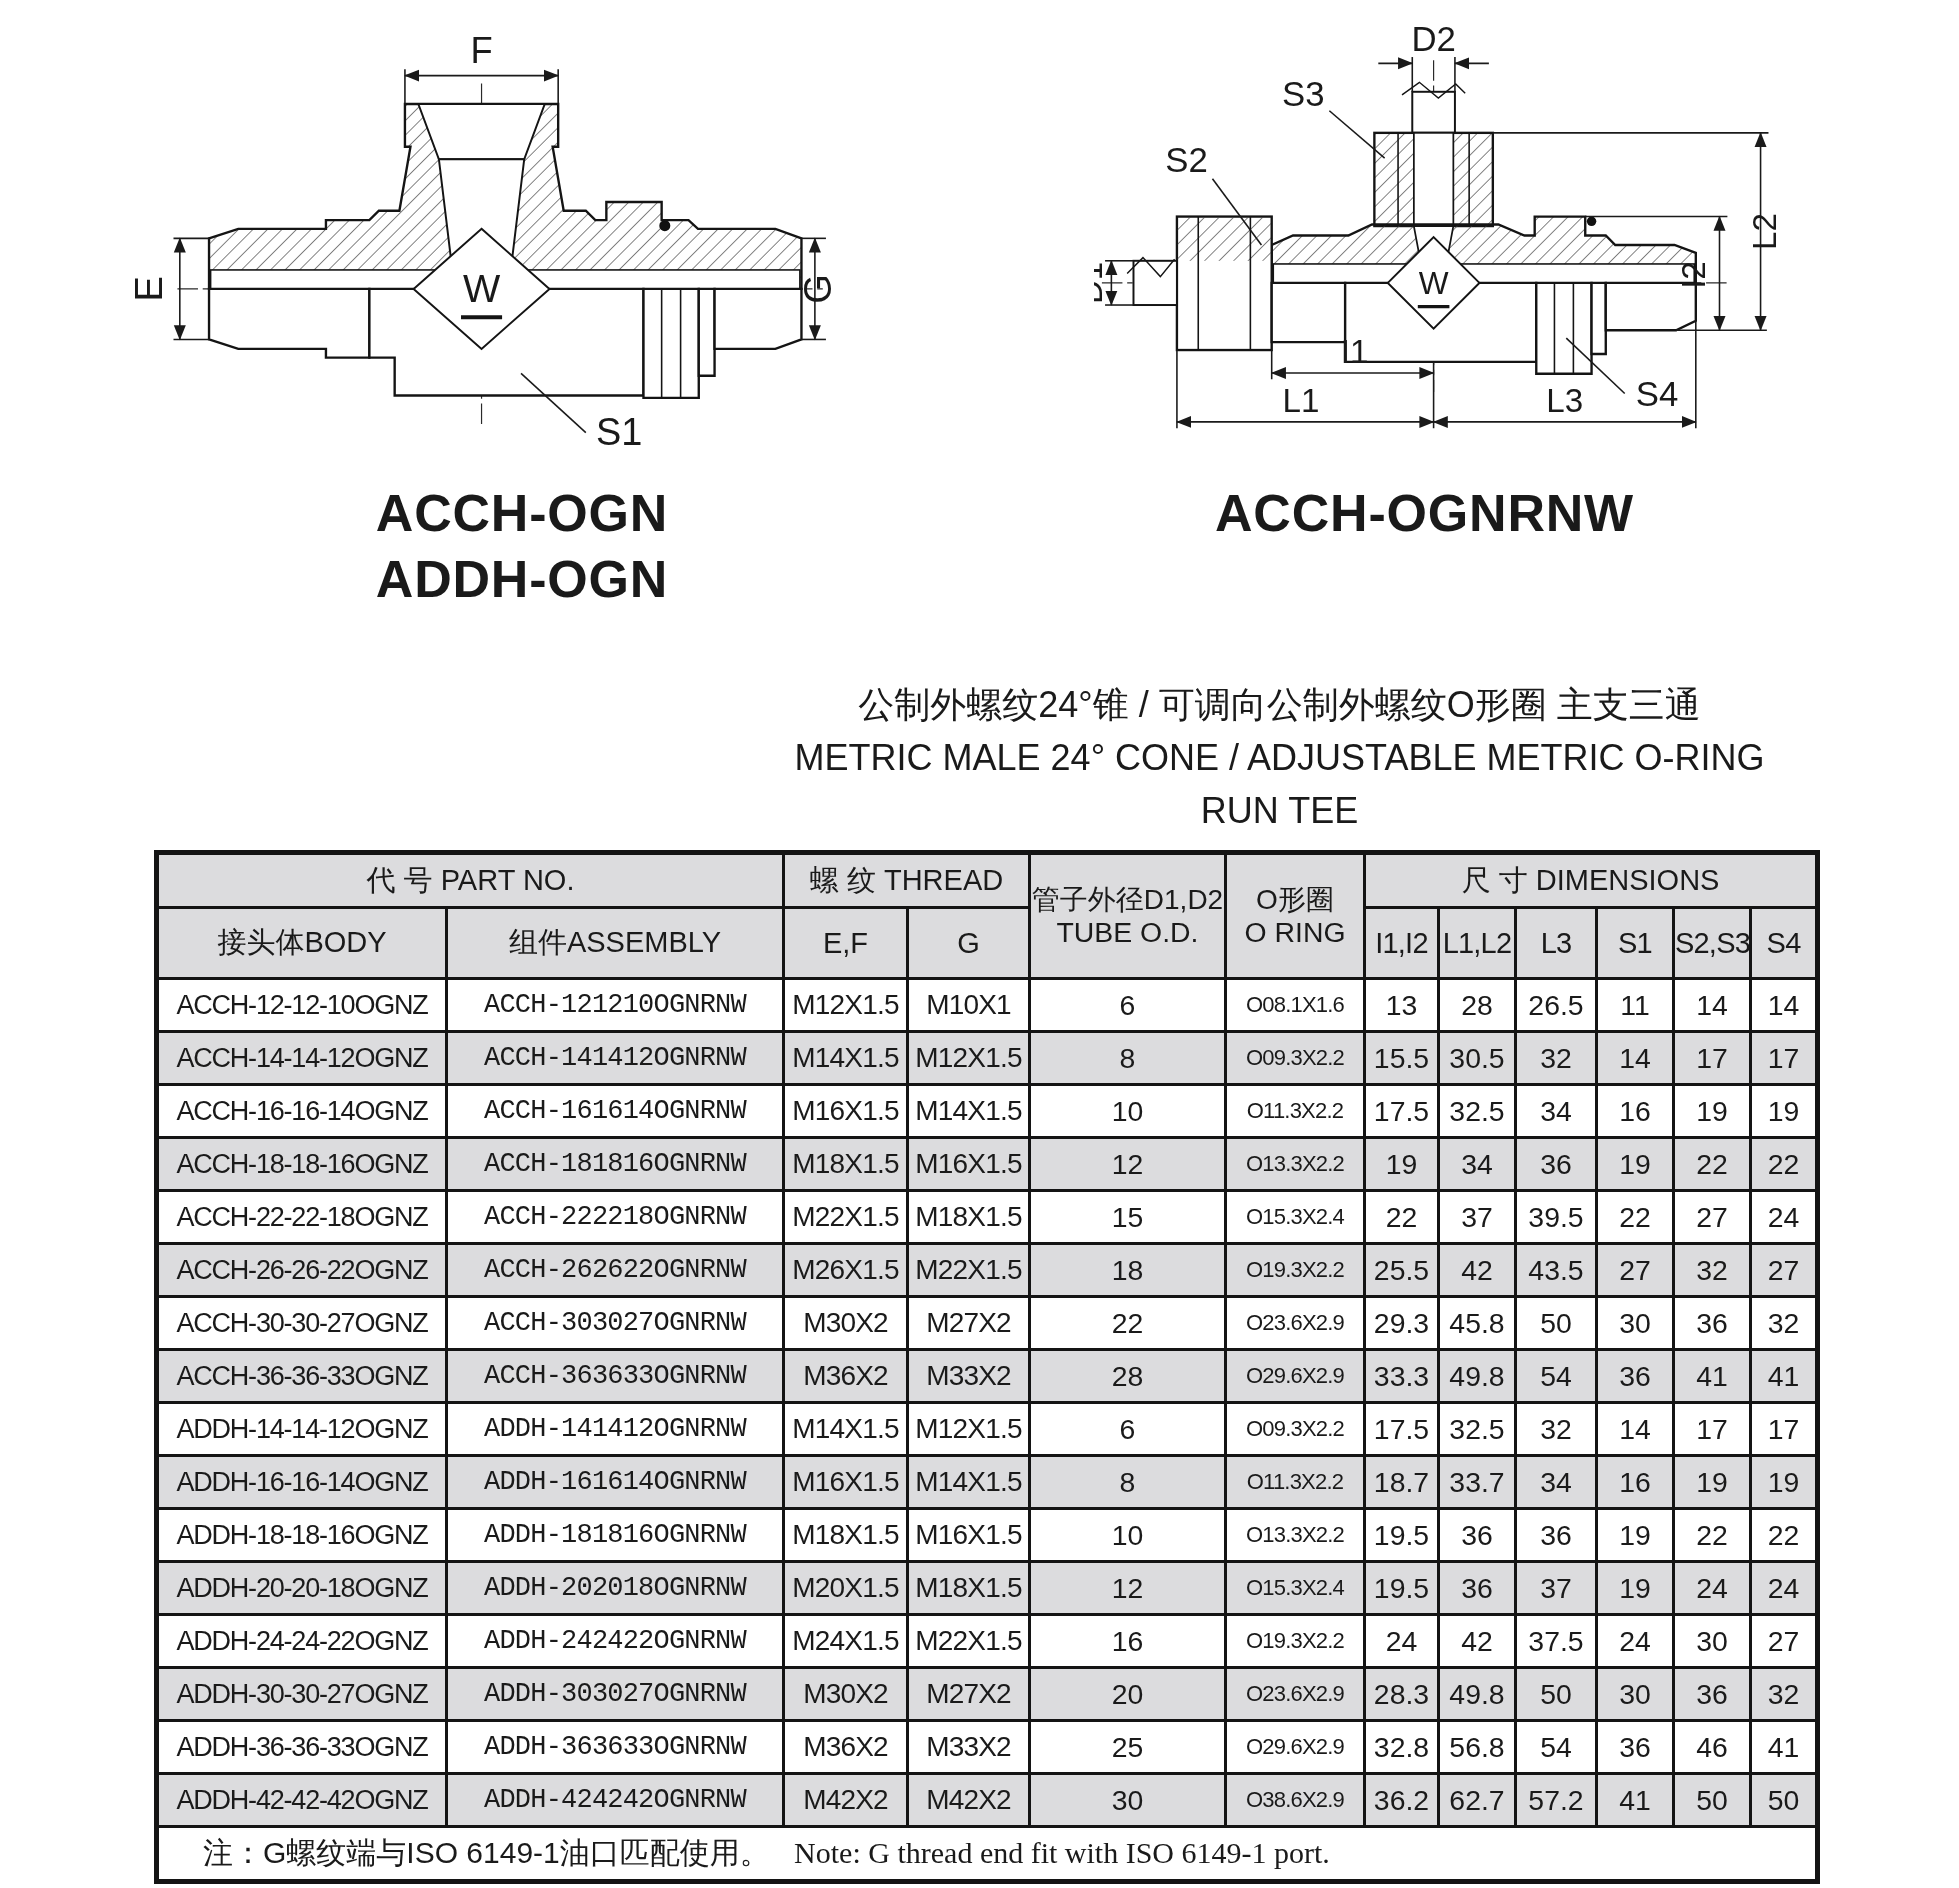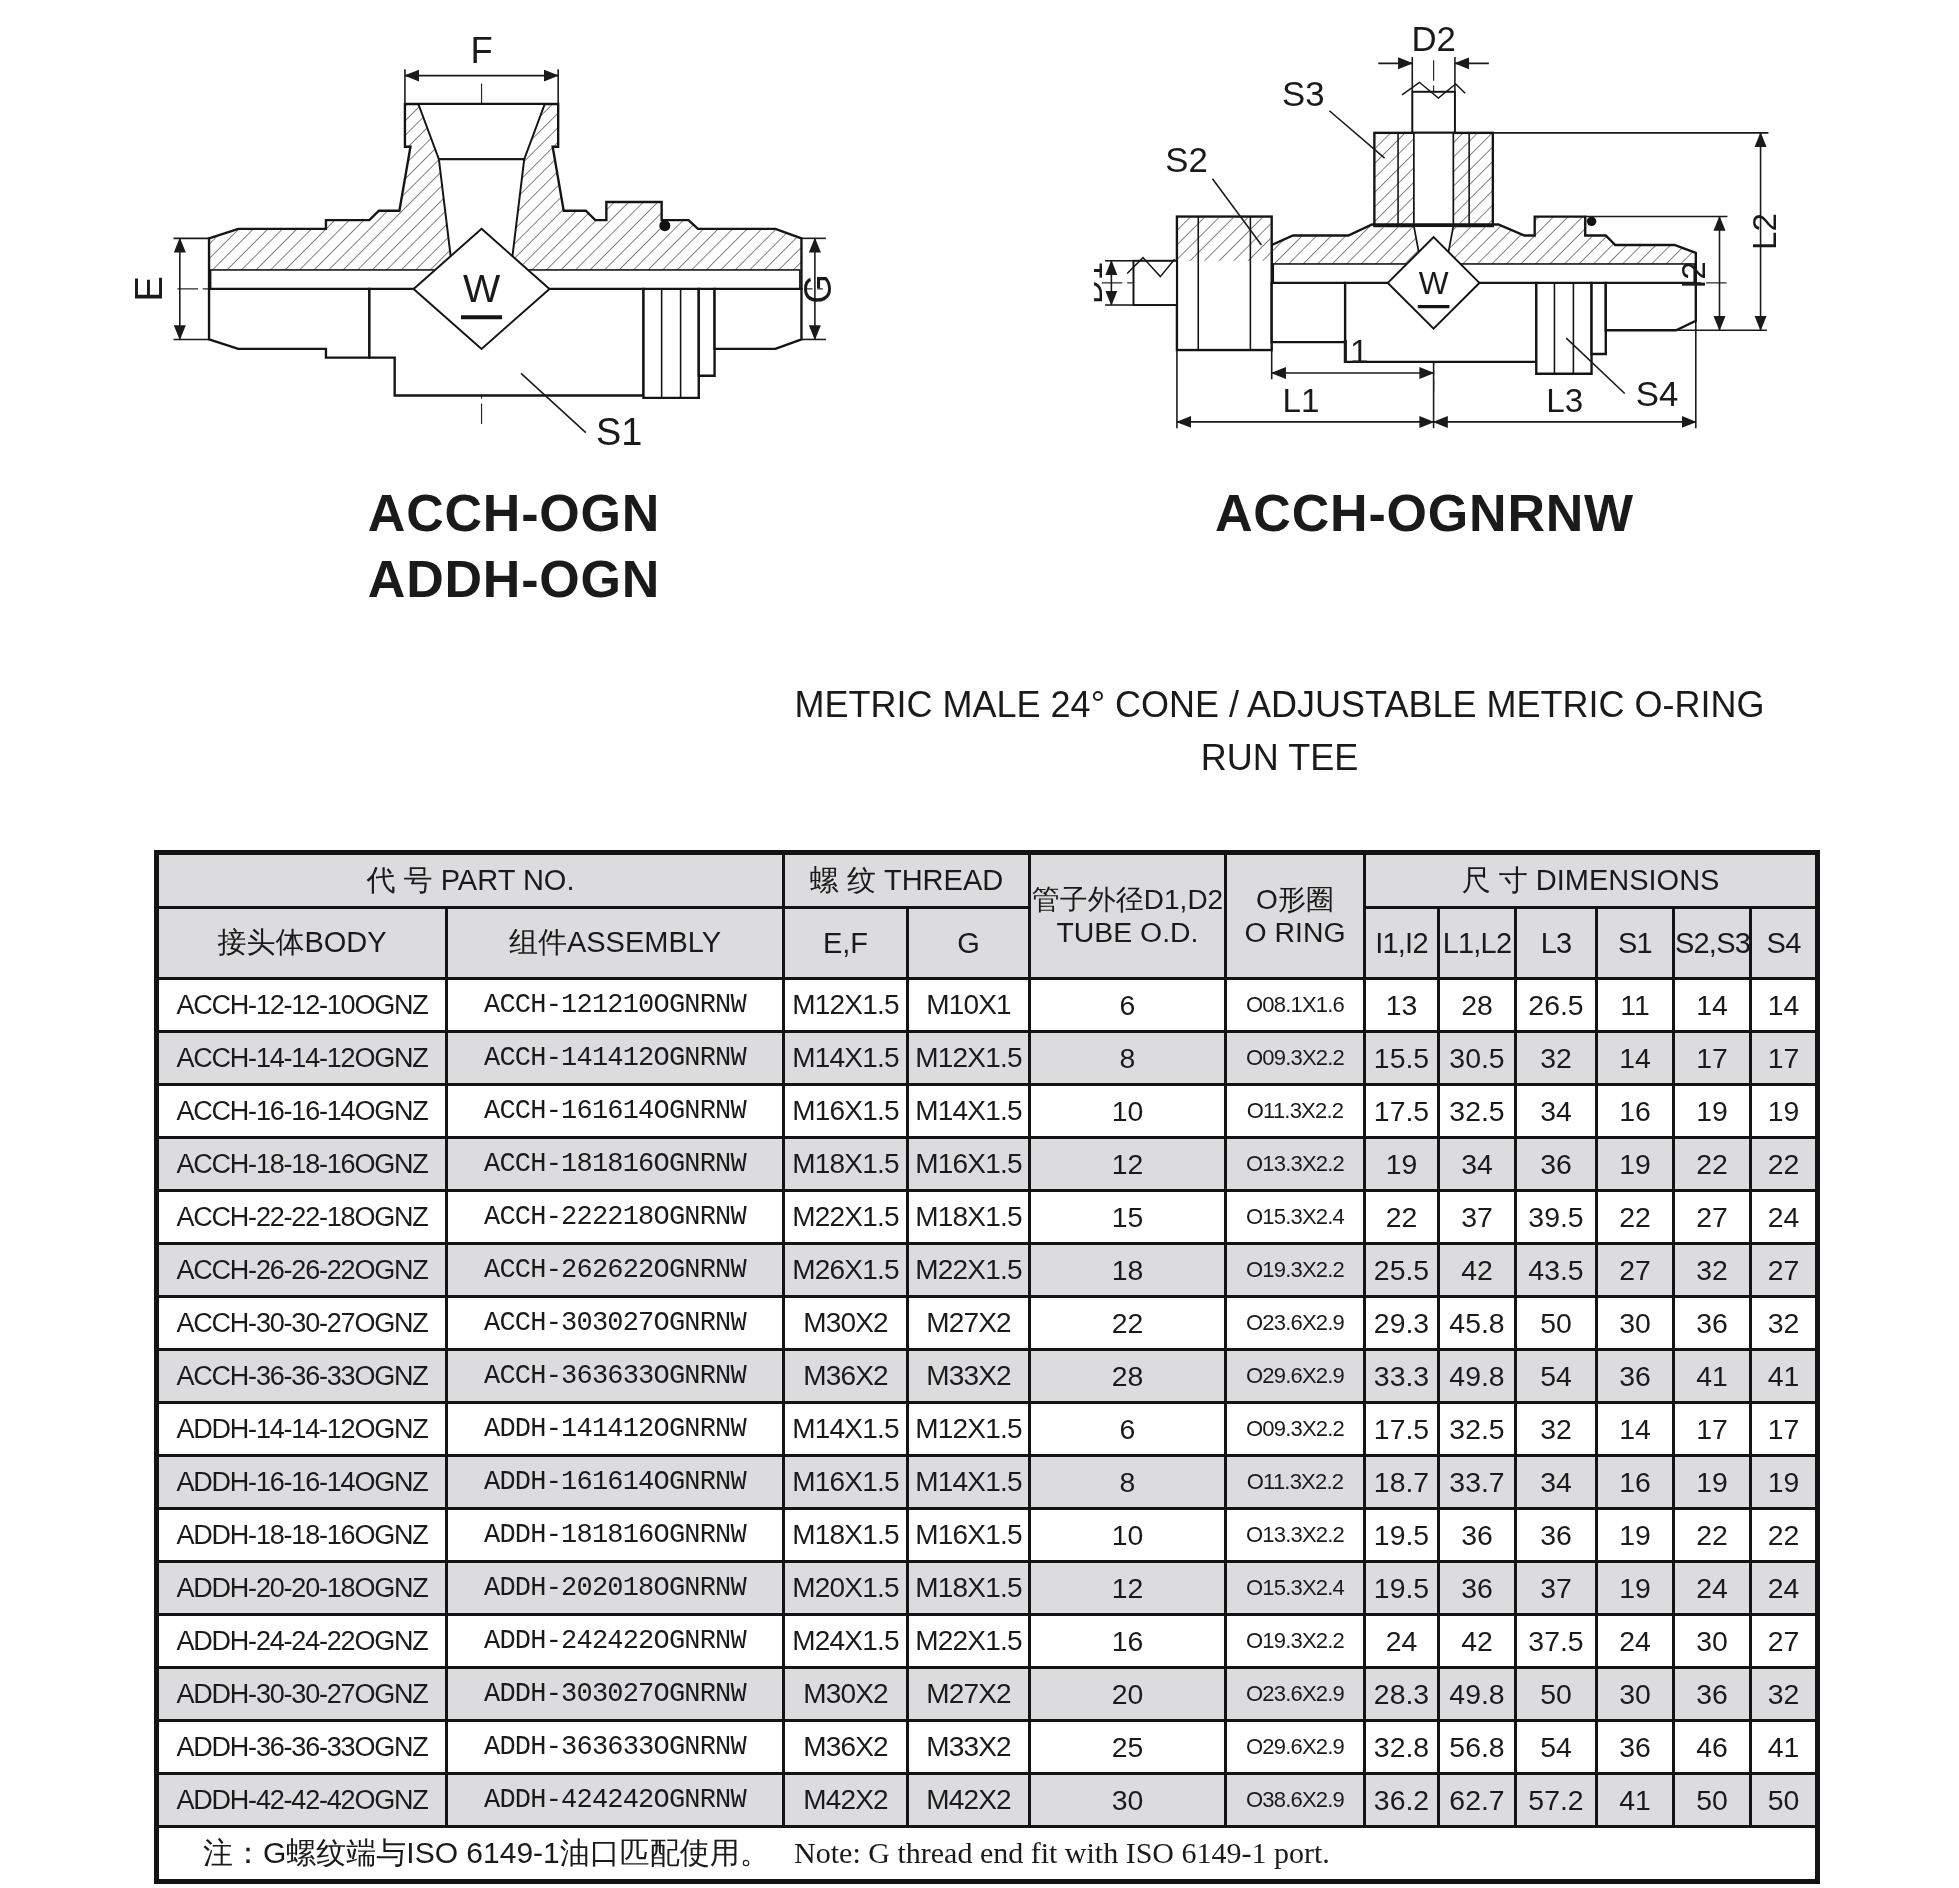--- a/index.html
+++ b/index.html
@@ -6,21 +6,21 @@
   .page{position:relative;width:1959px;height:1888px;background:#fff;overflow:hidden;
         font-family:"Liberation Sans", sans-serif;color:#1a1a1a;}
   
   .drawing{position:absolute;}
   #drawing-left{left:134px;top:28px;}
   #drawing-right{left:1094px;top:22px;}
   .drawing svg text{font-family:"Liberation Sans",sans-serif;fill:#1a1a1a;}
   
   .model-title{position:absolute;top:480px;text-align:center;font-weight:bold;
                font-size:52px;line-height:66px;letter-spacing:0.8px;}
-  #left-title{left:261px;width:506px;}
+  #left-title{left:269px;width:506px;}
   #right-title{left:1156px;width:537px;}
   
   #description{position:absolute;left:600px;top:678px;width:1359px;text-align:center;
                font-size:36px;line-height:53px;}
   
   #spec-table{position:absolute;left:154px;top:850px;width:1660px;
               border-collapse:collapse;table-layout:fixed;
               border:5.5px solid #141414;}
   #spec-table th,#spec-table td{border:3.2px solid #141414;text-align:center;
               vertical-align:middle;padding:0;font-weight:normal;overflow:hidden;white-space:nowrap;}
@@ -214,20 +214,21 @@
 
   <div id="left-title" class="model-title">
     <div>ACCH-OGN</div>
     <div>ADDH-OGN</div>
   </div>
   <div id="right-title" class="model-title">
     <div>ACCH-OGNRNW</div>
   </div>
 
   <div id="description">
+    <div>公制外螺纹24°锥 / 可调向公制外螺纹O形圈 主支三通</div>
     <div>METRIC MALE 24° CONE / ADJUSTABLE METRIC O-RING</div>
     <div>RUN TEE</div>
   </div>
 
   <table id="spec-table">
     <colgroup>
       <col style="width:290px">
         <col style="width:337px">
         <col style="width:124px">
         <col style="width:122px">

